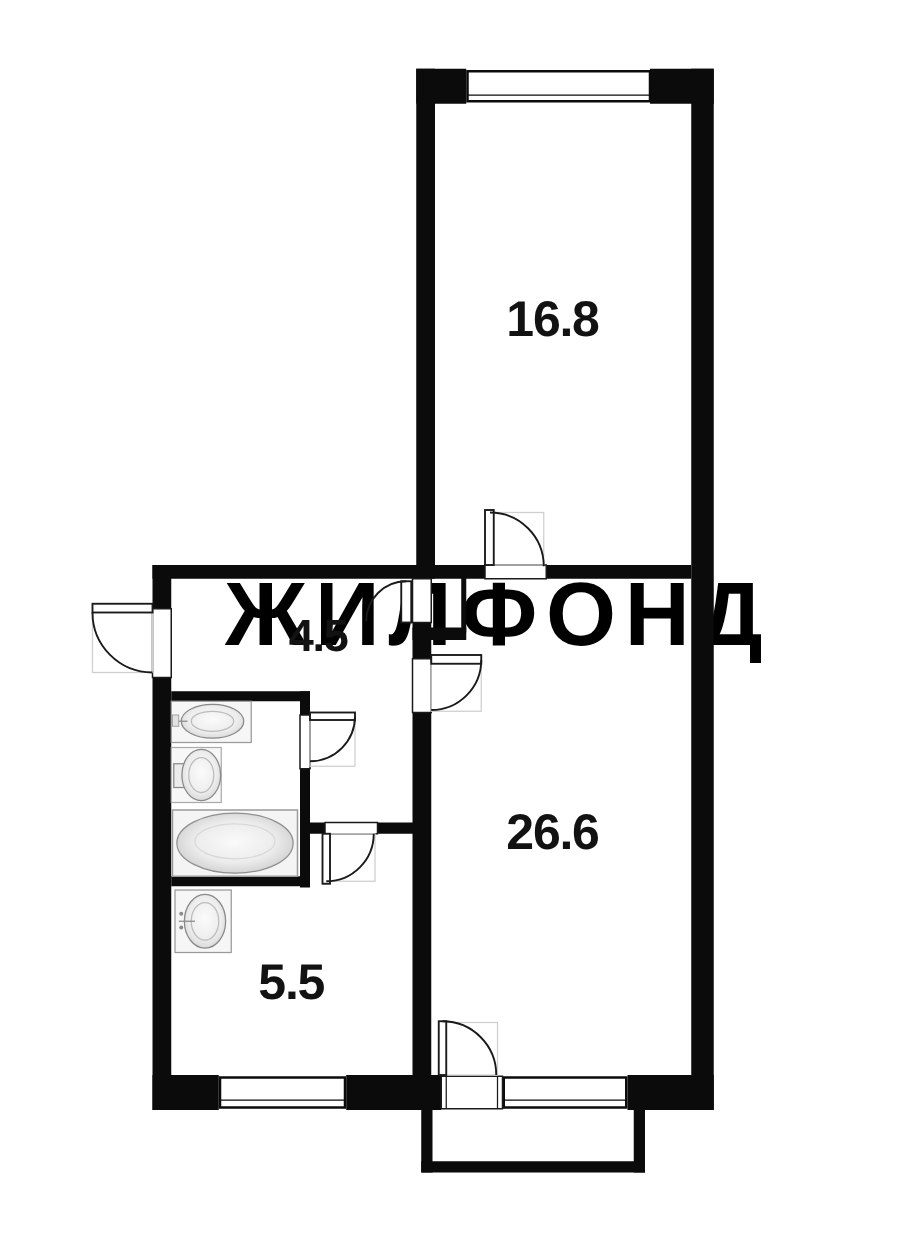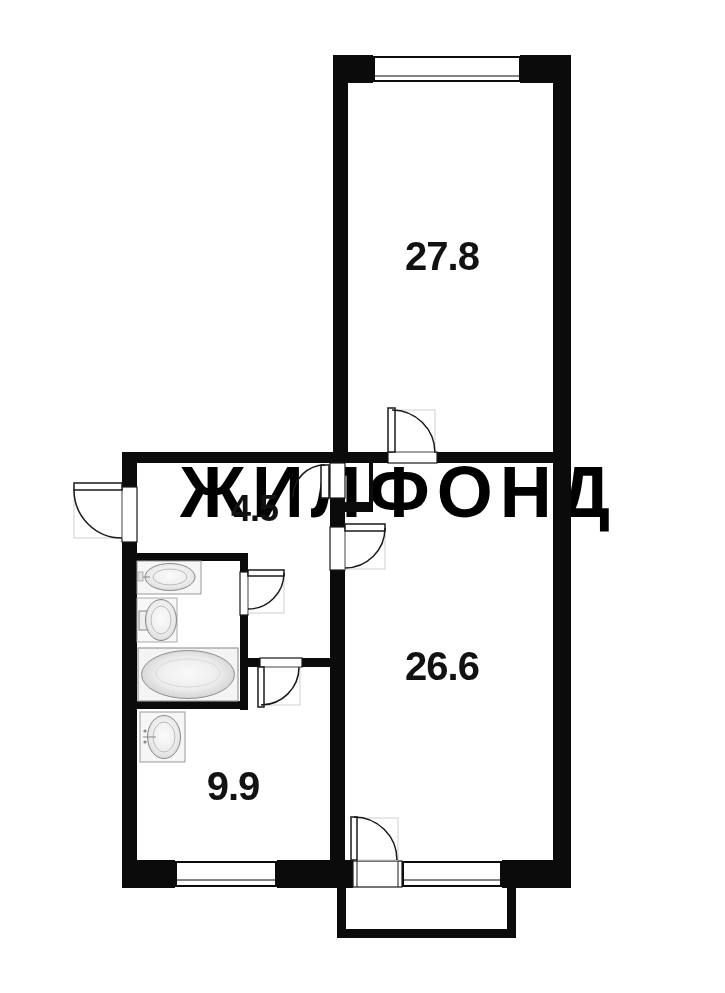--- a/index.html
+++ b/index.html
@@ -166,18 +166,18 @@
         <rect x="140" y="712" width="45" height="50" fill="#f6f6f6" stroke="#9a9a9a"></rect>
         <ellipse cx="164" cy="737" rx="16.5" ry="21.5" fill="url(#gSink)" stroke="#8a8a8a"></ellipse>
         <ellipse cx="164" cy="737" rx="11" ry="15" fill="none" stroke="#bcbcbc"></ellipse>
         <circle cx="145" cy="731" r="1.6" fill="#8a8a8a" stroke="none"></circle>
         <circle cx="145" cy="742" r="1.6" fill="#8a8a8a" stroke="none"></circle>
         <line x1="143" y1="737" x2="156" y2="737" stroke="#8a8a8a"></line>
       </g>
     </g>
   </svg>
 
-  <div class="lbl lbl-147">27.8</div>
+  <div class="lbl lbl-147">16.8</div>
   <div class="lbl lbl-45">4.5</div>
   <div class="lbl lbl-162">26.6</div>
-  <div class="lbl lbl-55">9.9</div>
+  <div class="lbl lbl-55">5.5</div>
 
 </div>
 
 </body></html>

